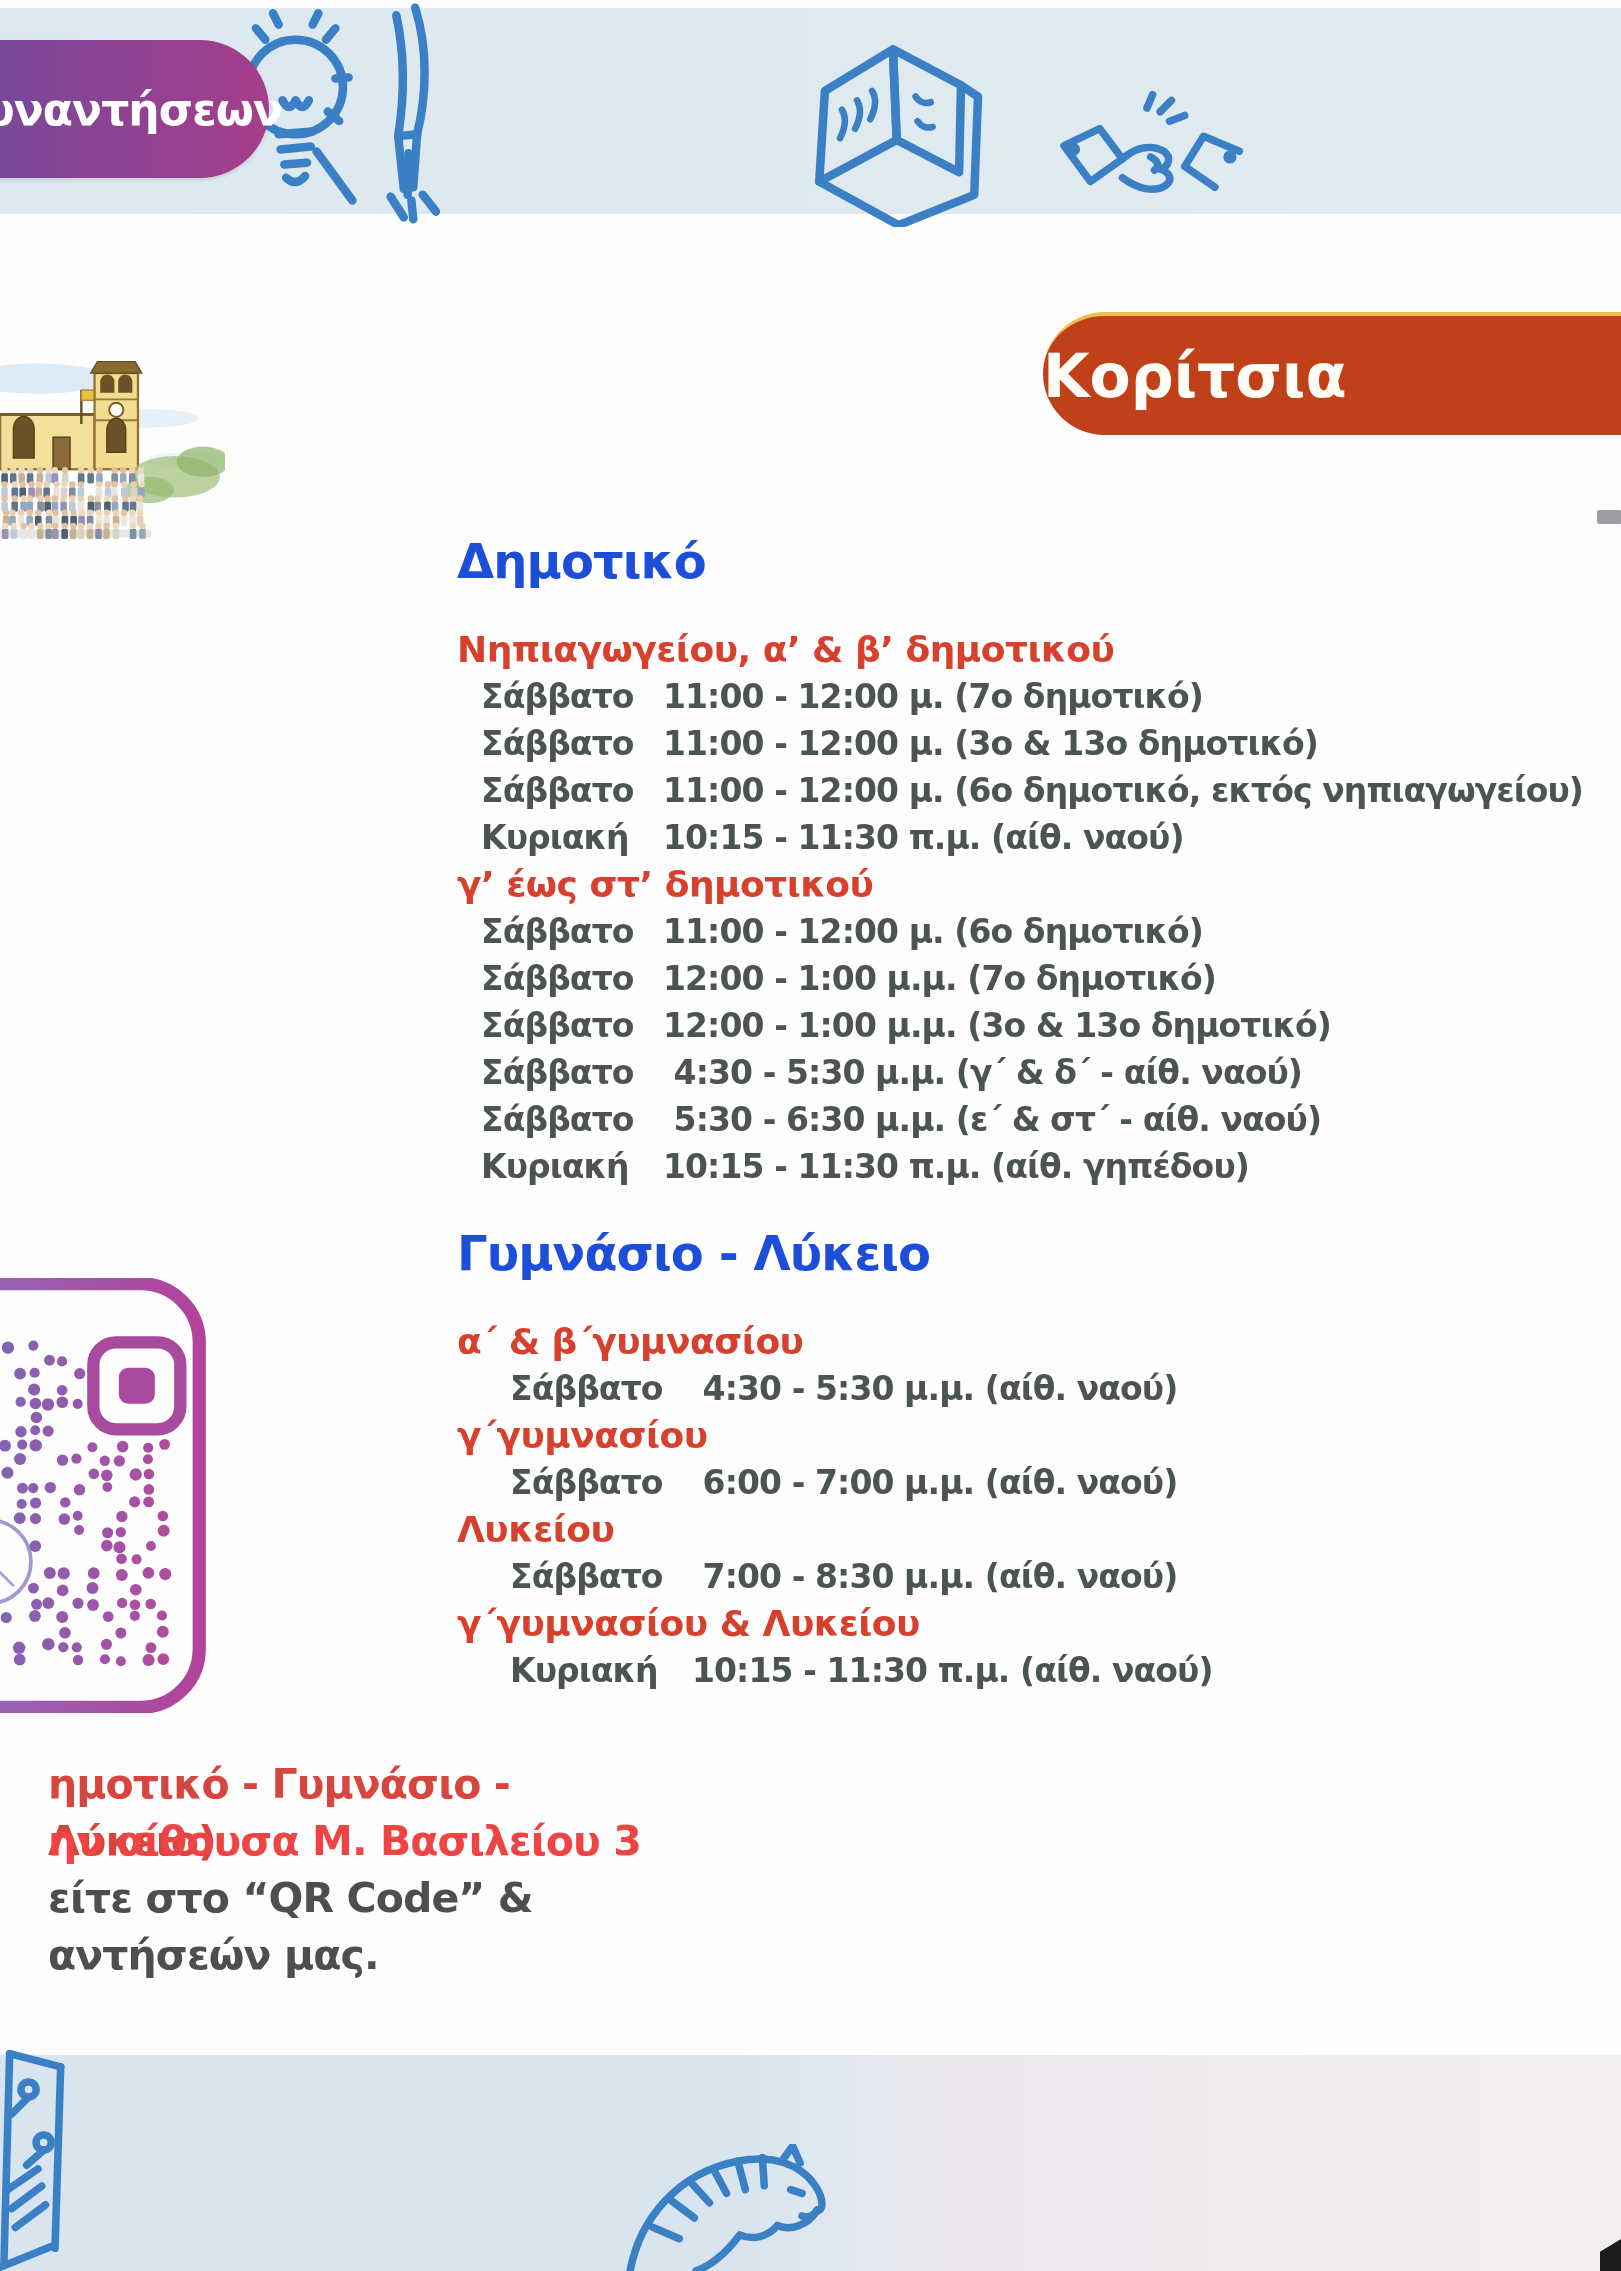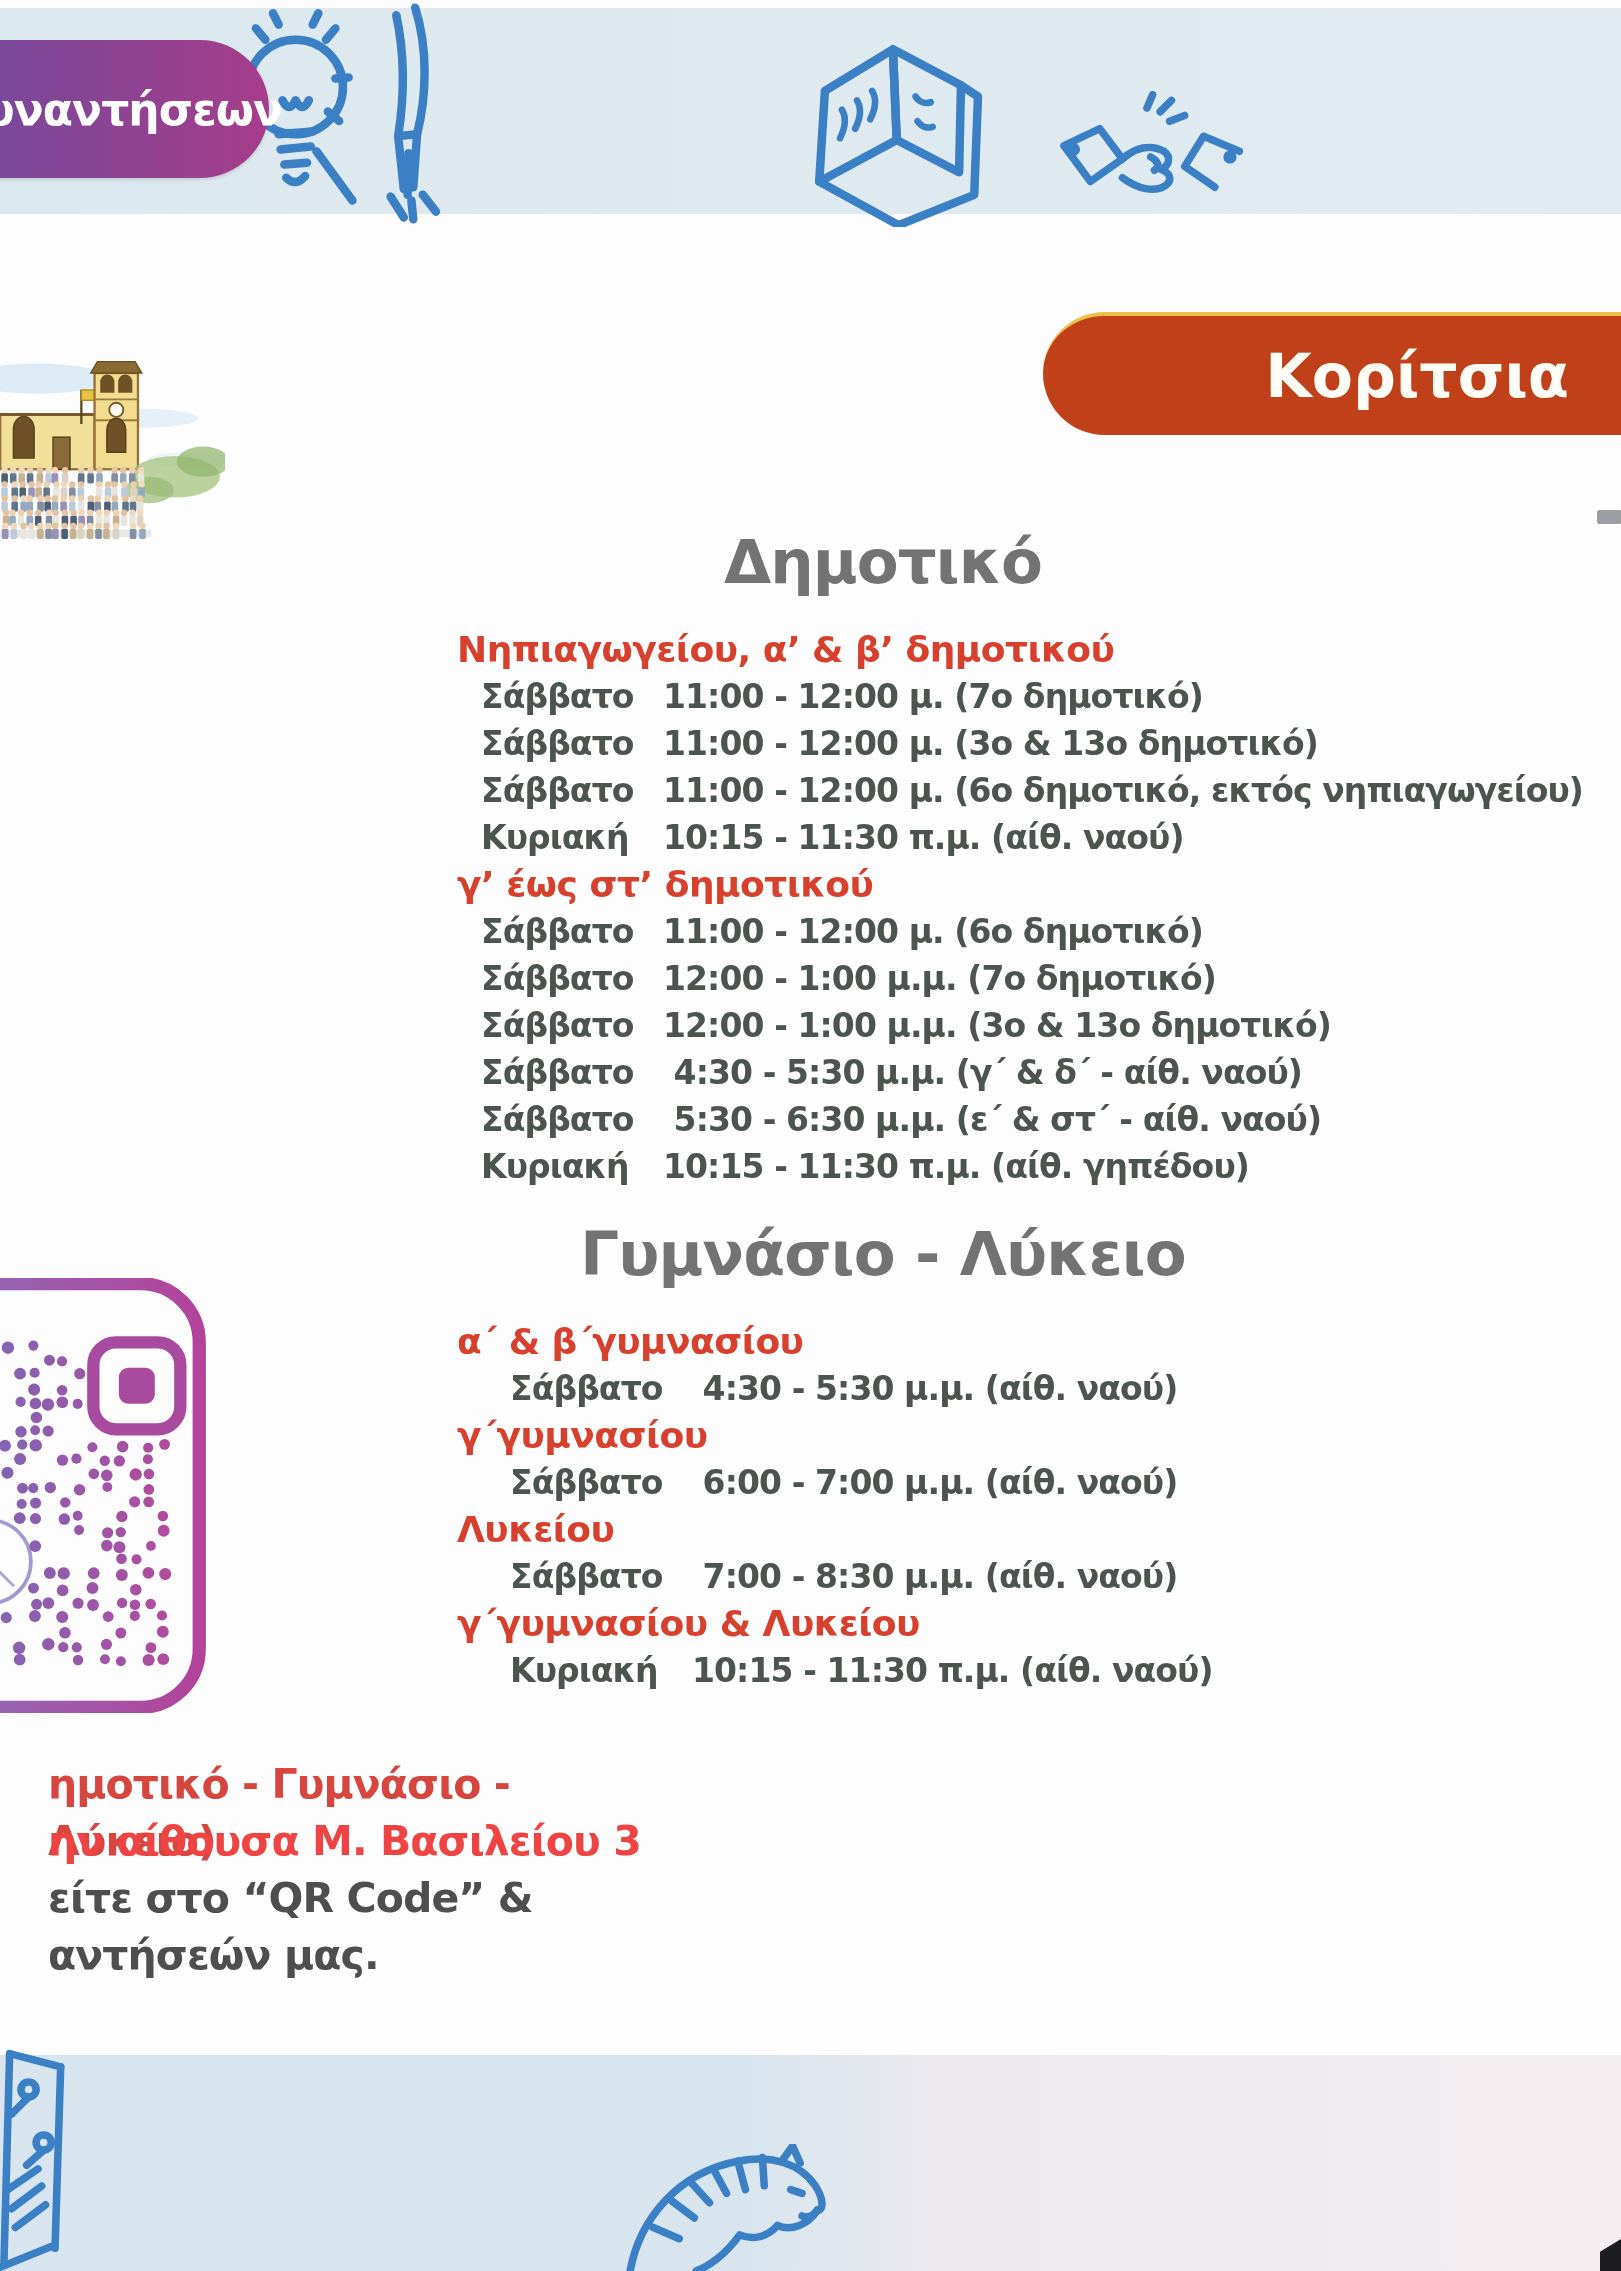--- a/index.html
+++ b/index.html
@@ -23,29 +23,29 @@
     display:flex;align-items:center;justify-content:center;
     padding-left:66px;box-sizing:border-box;
     box-shadow:0 1.9px 3.8px rgba(0,0,0,.12);
   }
   #banner-left span{color:#ffffff;font-size:44px;font-weight:bold;letter-spacing:-0.9px;}
   
   #banner-right{
     left:1043px;top:312px;right:0;height:123px;
     background:#c04119;border-top:4.7px solid #ecc14b;
     border-radius:62px 0 0 62px;
-    display:flex;align-items:center;justify-content:flex-end;
+    display:flex;align-items:center;justify-content:flex-start;
     padding-right:52px;box-sizing:border-box;
   }
   #banner-right span{color:#fffdf6;font-size:60px;font-weight:bold;}
   
   #schedule{left:457px;top:522px;width:1117px;}
   .sec-title{
-    color:#737373;font-size:61px;font-weight:bold;letter-spacing:-0.9px;
-    width:852px;text-align:center;height:79px;line-height:79px;margin-bottom:24.6px;
+    color:#1d4ed8;font-size:48px;font-weight:bold;letter-spacing:-0.9px;
+    width:852px;text-align:left;height:79px;line-height:79px;margin-bottom:24.6px;
   }
   .section + .section .sec-title{margin-top:24.6px;}
   .grp-header{color:#d8402e;font-size:36px;font-weight:bold;letter-spacing:-0.5px;height:47px;line-height:47px;}
   .row{height:47px;line-height:47px;display:flex;color:#4c5450;font-size:33px;font-weight:bold;letter-spacing:-0.9px;}
   .sec0 .row{padding-left:24px;}
   .sec1 .row{padding-left:53px;}
   .day{width:182px;flex:none;}
   .time{white-space:pre;}
   
   #footer{left:0;top:1756px;width:681px;}

